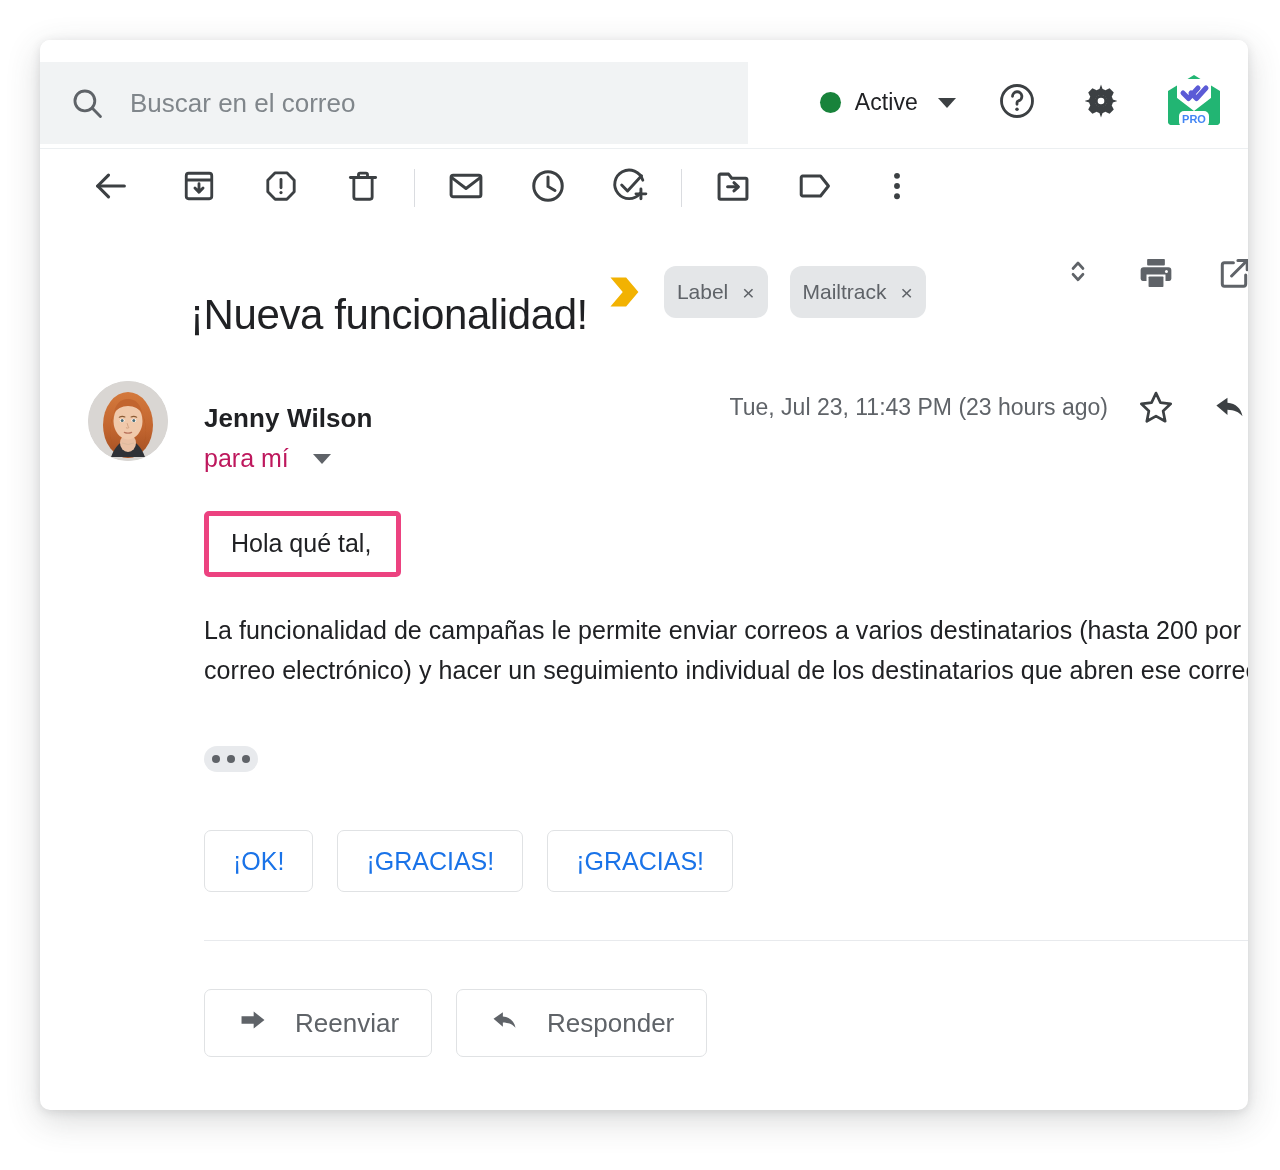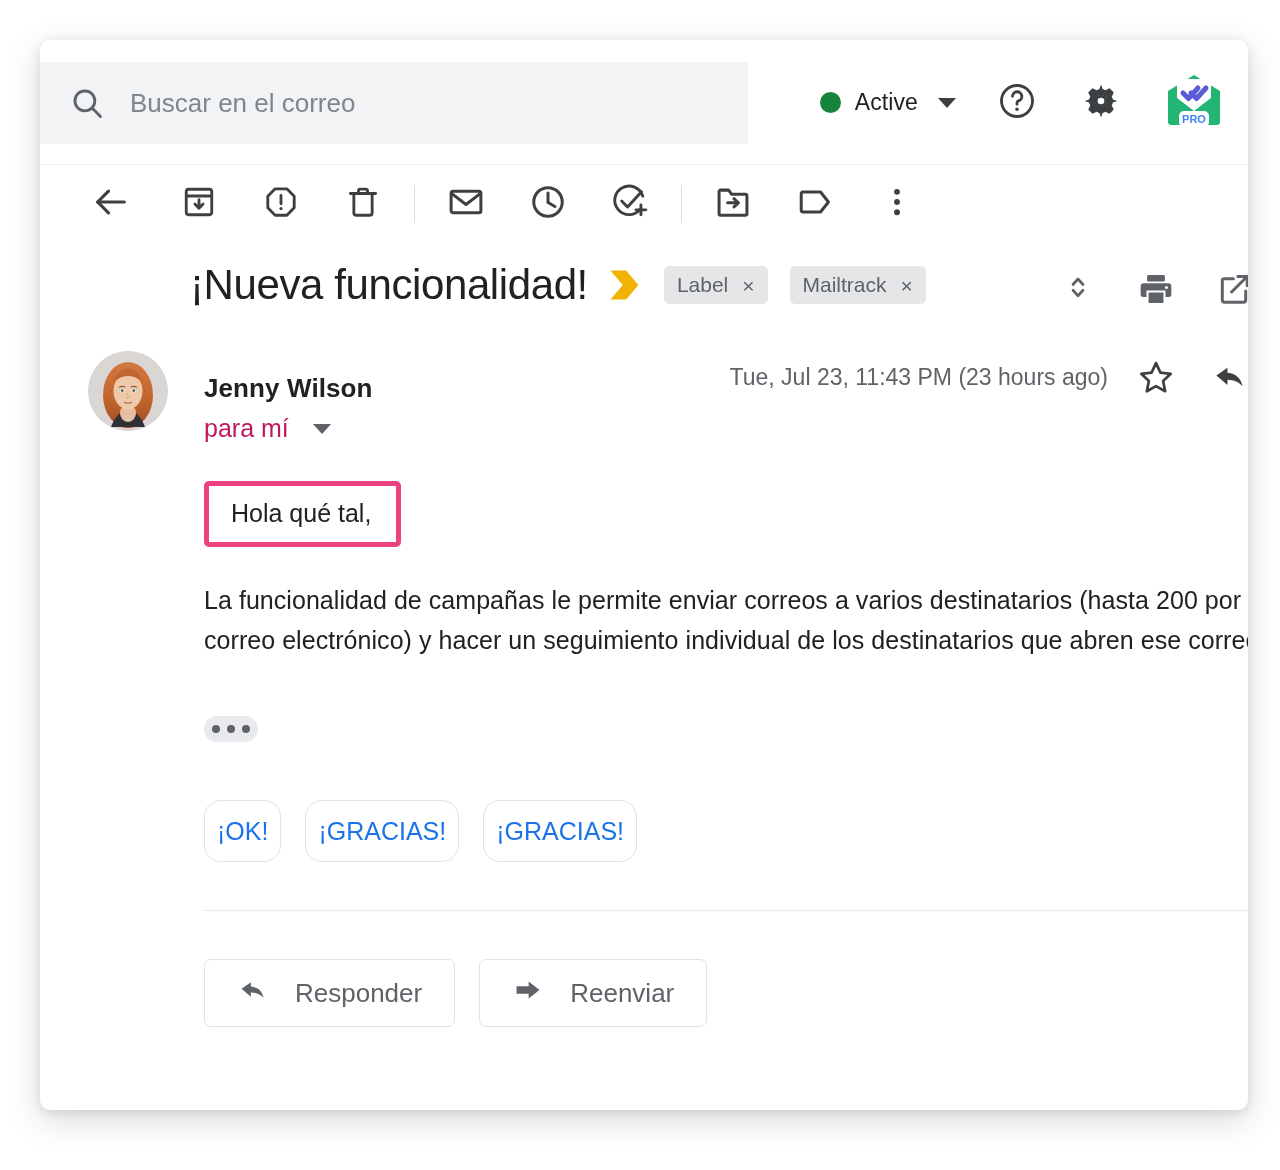--- a/index.html
+++ b/index.html
@@ -27,21 +27,21 @@
     width: 1208px;
     height: 1070px;
     background: #ffffff;
     border-radius: 10px;
     box-shadow: 0 10px 34px rgba(60,64,67,0.20), 0 2px 10px rgba(60,64,67,0.13);
     overflow: hidden;
   }
 
   
   .header {
-    height: 125px;
+    height: 109px;
     display: flex;
     align-items: center;
     padding: 0 0 0 14px;
     border-bottom: 1px solid #eceff1;
     background: #ffffff;
     position: relative;
   }
   .search-wrap {
     position: absolute;
     left: 0px;
@@ -140,34 +140,35 @@
     align-items: center;
     padding: 18px 0 10px 150px;
     position: relative;
   }
   .subject-title {
     font-size: 42px;
     font-weight: 400;
     color: #202124;
     letter-spacing: -0.4px;
     white-space: nowrap;
+    margin-top: 46px;
   }
   .important-marker {
     margin-left: 20px;
     flex: 0 0 auto;
     display: flex;
     align-items: center;
   }
   .chip {
     display: inline-flex;
     align-items: center;
     gap: 14px;
     background: #e4e6e8;
-    border-radius: 5px;
-    height: 38px;
+    border-radius: 12px;
+    height: 52px;
     padding: 0 13px;
     margin-left: 22px;
     font-size: 21px;
     color: #5f6368;
     cursor: pointer;
     white-space: nowrap;
   }
   .chip-x { font-size: 21px; color: #5f6368; line-height: 1; }
 
   .subject-actions {
@@ -281,24 +282,24 @@
   }
   .trim-dot { width: 8px; height: 8px; border-radius: 50%; background: #5f6368; }
 
   .smart-replies {
     margin-top: 58px;
     display: flex;
     gap: 24px;
   }
   .sr-btn {
     border: 1px solid #e0e2e4;
-    border-radius: 17px;
+    border-radius: 7px;
     background: #ffffff;
     height: 62px;
-    padding: 0 12px;
+    padding: 0 28px;
     display: flex;
     align-items: center;
     justify-content: center;
     font-size: 25px;
     color: #1a73e8;
     font-family: "Liberation Sans", sans-serif;
     cursor: pointer;
   }
 
   .divider {
@@ -629,33 +630,33 @@
           <button class="sr-btn">¡GRACIAS!</button>
           <button class="sr-btn">¡GRACIAS!</button>
         </div>
 
         <div class="divider"></div>
 
         <div class="reply-row">
           <button class="rr-btn">
             <span>
               <svg viewBox="0 0 24 24" width="32" height="32" fill="#5f6368">
+                <path d="M3.4 9.1 h9.1 V5.6 L20.6 12 l-8.1 6.4 V14.9 H3.4 z"></path>
+              </svg>
+            </span>
+            <span>Reenviar</span>
+          </button>
+
+          <button class="rr-btn">
+            <span>
+              <svg viewBox="0 0 24 24" width="32" height="32" fill="#5f6368">
                 <path d="M10.4 6.1 V9.3 c5.4 .5 8.6 3.6 9.5 8.6 -2.3-2.7-5.3-4-9.5-4.1 v3.2 L3.4 11.1 z"></path>
               </svg>
             </span>
             <span>Responder</span>
           </button>
-
-          <button class="rr-btn">
-            <span>
-              <svg viewBox="0 0 24 24" width="32" height="32" fill="#5f6368">
-                <path d="M3.4 9.1 h9.1 V5.6 L20.6 12 l-8.1 6.4 V14.9 H3.4 z"></path>
-              </svg>
-            </span>
-            <span>Reenviar</span>
-          </button>
         </div>
 
       </div>
     </div>
 
   </div>
 </div>
 
 </body></html>

